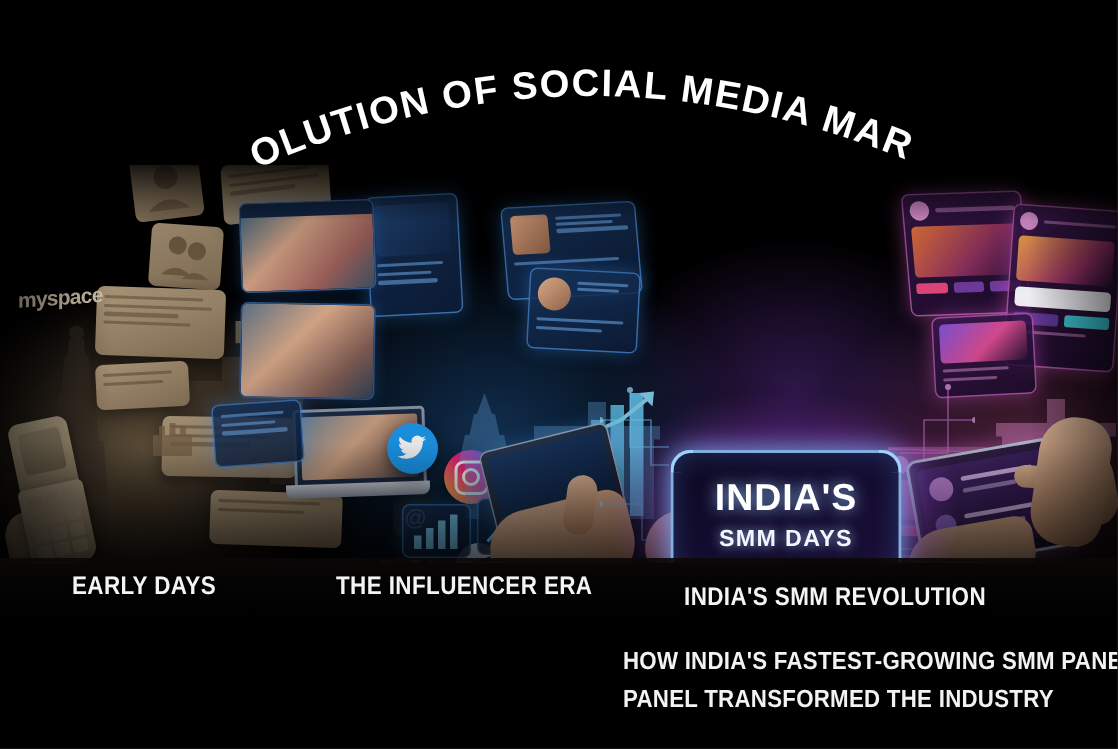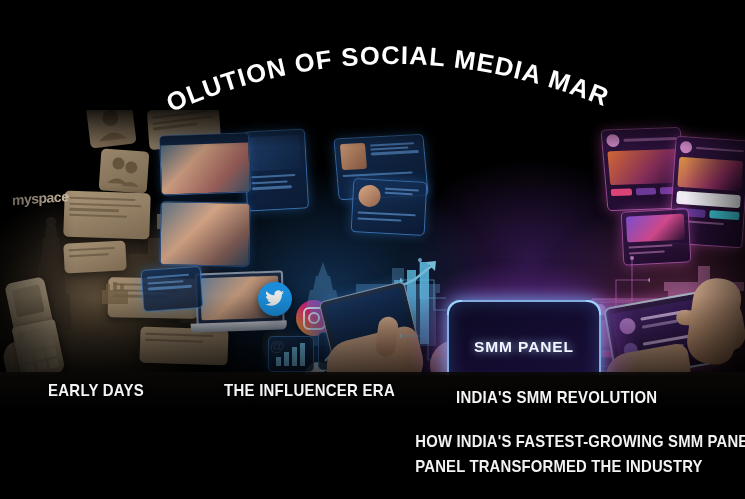--- a/index.html
+++ b/index.html
@@ -442,21 +442,22 @@
       <ellipse cx="125" cy="175" rx="92" ry="17" fill="none" stroke="#79a8ff" stroke-width="1.1" opacity=".5"></ellipse>
       <ellipse cx="125" cy="175" rx="62" ry="11" fill="none" stroke="#79a8ff" stroke-width="1" opacity=".4"></ellipse>
     </svg>
 
     <div class="chip-glow"></div>
     <div class="chip">
       <span class="chip-corner c1"></span>
       <span class="chip-corner c2"></span>
       <span class="chip-corner c3"></span>
       <span class="chip-corner c4"></span>
-      <span class="chip-sub">SMM PANEL</span>
+      <span class="chip-title">INDIA'S</span>
+      <span class="chip-sub">SMM DAYS</span>
     </div>
 
     <div style="position:absolute;left:606px;top:182px;width:140px;height:100px;transform:rotate(-10deg);">
       <div style="position:absolute;left:4px;top:4px;width:104px;height:70px;border-radius:7px;
                   background:linear-gradient(150deg,#3a2450,#170c26);border:2px solid #b9c6d6;
                   box-shadow:0 0 14px rgba(220,110,220,.45);">
         <div style="margin:5px;height:58px;border-radius:4px;
                     background:linear-gradient(140deg,#4a2c73,#2a1144);position:relative;">
           <div style="position:absolute;left:6px;top:7px;width:16px;height:16px;border-radius:50%;background:#c98fe0;"></div>
           <div style="position:absolute;left:28px;top:9px;width:48px;height:3.4px;border-radius:2px;background:#d6b6ea;"></div>

